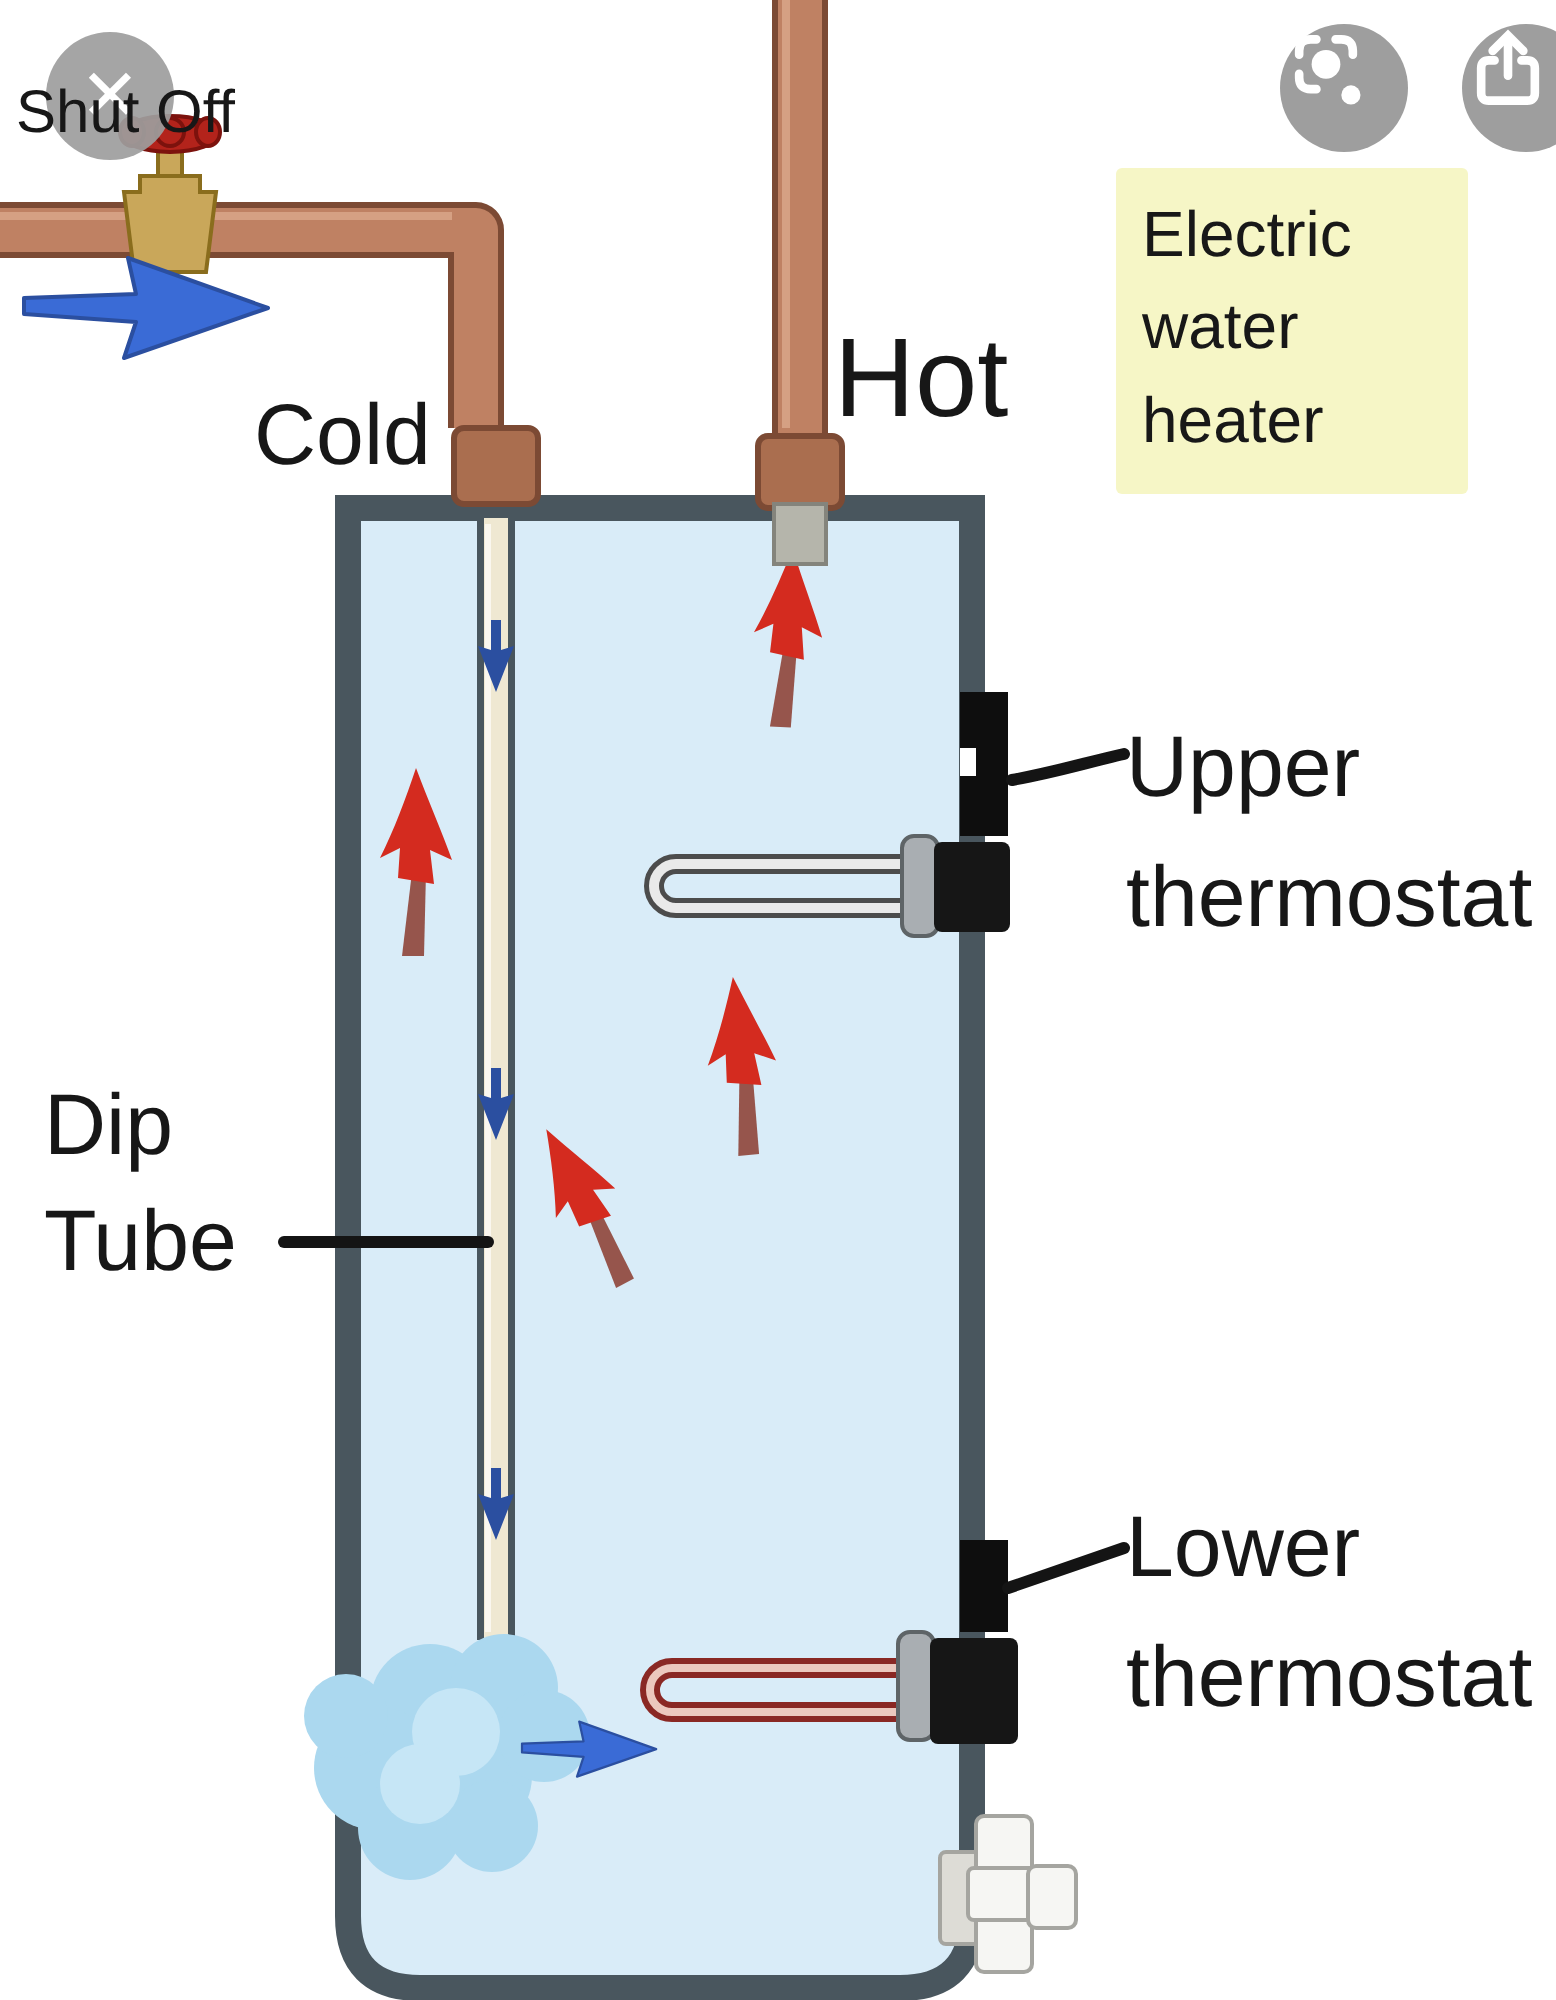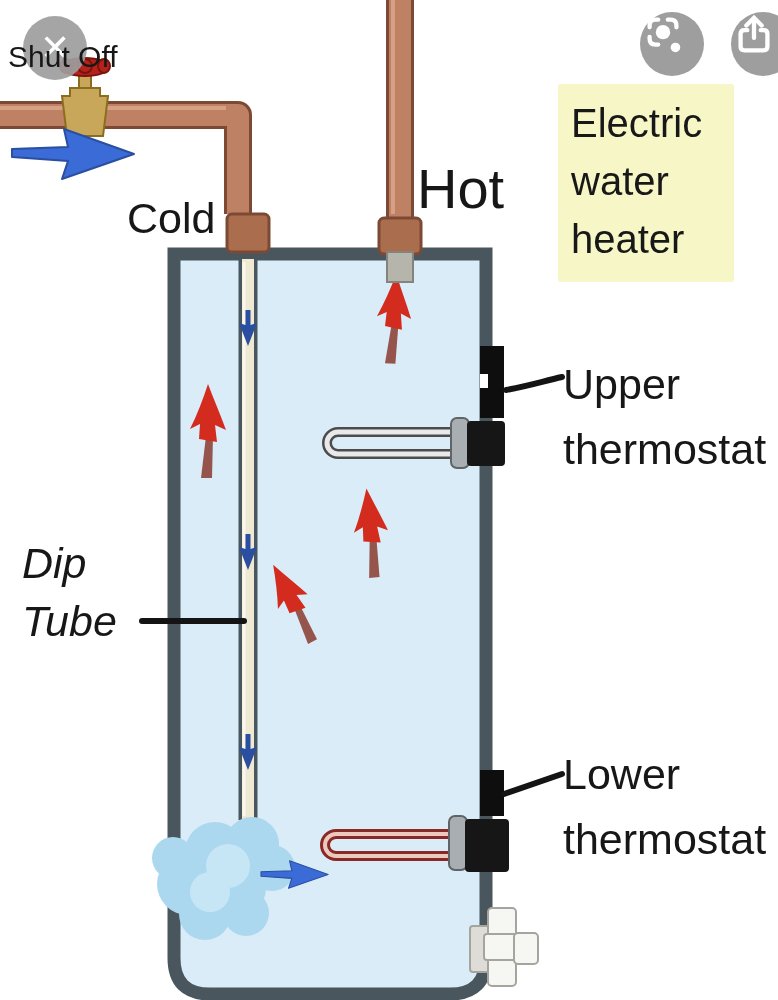--- a/index.html
+++ b/index.html
@@ -5,26 +5,26 @@
   html,body{margin:0;padding:0;}
   body{
     width:778px;height:1000px;position:relative;overflow:hidden;
     background:#ffffff;font-family:"Liberation Sans",sans-serif;
   }
   svg{position:absolute;left:0;top:0;}
   .label{position:absolute;color:#171717;white-space:pre-line;z-index:3;}
   #shut-off{left:8px;top:12px;font-size:30px;z-index:3;margin-top:28px;}
   #cold{left:127px;top:194px;font-size:43px;}
   #hot{left:417px;top:156px;font-size:56px;}
-  #dip-tube{left:22px;top:534px;font-size:43px;line-height:1.35;font-style:italic;}
+  #dip-tube{left:22px;top:534px;font-size:43px;line-height:1.35;}
   #upper-thermo{left:563px;top:352px;font-size:43px;line-height:1.5;width:300px;}
   #lower-thermo{left:563px;top:742px;font-size:43px;line-height:1.5;width:300px;}
   #heater-title{
     left:558px;top:84px;width:150px;padding:10px 13px 14px 13px;
-    background:var(--label-bg);font-size:40px;line-height:1.45;color:#181818;
+    background:var(--label-bg);font-size:32px;line-height:1.45;color:#181818;
     border-radius:3px;
   }
   .circle-btn{
     position:absolute;width:64px;height:64px;border-radius:50%;
     background:var(--button-gray);z-index:5;display:flex;
     align-items:center;justify-content:center;border:none;padding:0;cursor:pointer;
   }
   #close-btn{left:23px;top:16px;z-index:2;opacity:.92;}
   #close-btn span{color:#fff;font-size:36px;line-height:1;}
   #lens-btn{left:640px;top:12px;}

